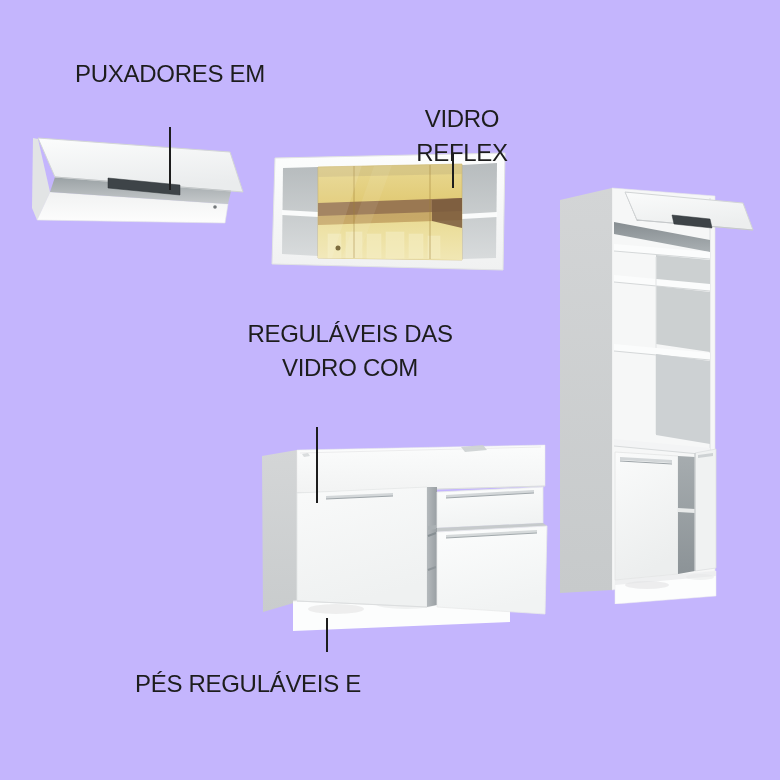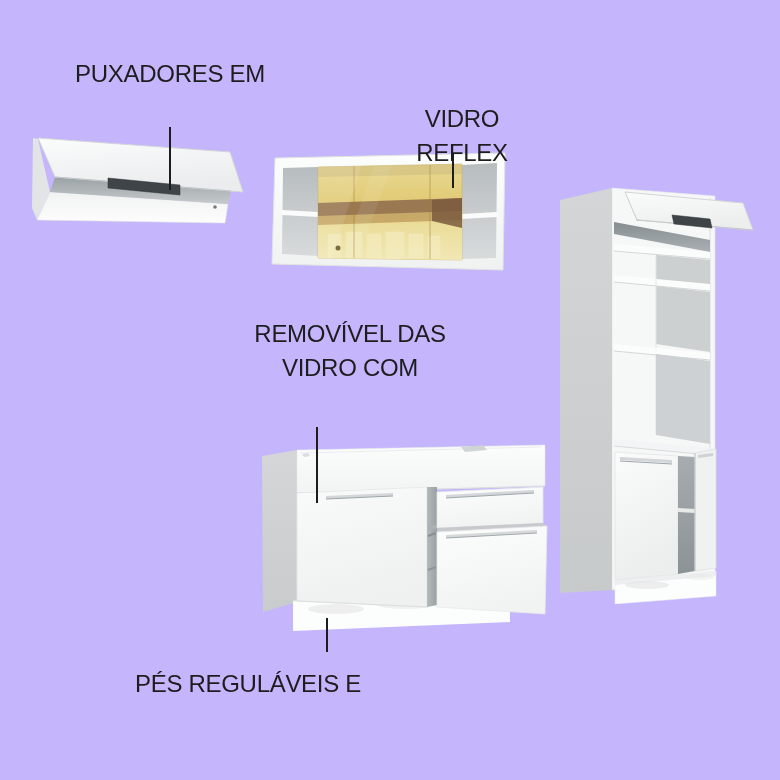--- a/index.html
+++ b/index.html
@@ -201,21 +201,21 @@
   <div class="label" style="left: 55px; top: 57px; width: 230px; color: rgb(29, 29, 29);">
     <div>PUXADORES EM</div>
   </div>
 
   <div class="label" style="left: 400px; top: 86px; width: 124px; color: rgb(29, 29, 29); margin-top: 16px;">
     <div>VIDRO</div>
     <div>REFLEX</div>
   </div>
 
   <div class="label" style="left: 229px; top: 317px; width: 242px; color: rgb(29, 29, 29);">
-    <div>REMOVÍVEL DAS</div>
+    <div>REGULÁVEIS DAS</div>
     <div>VIDRO COM</div>
   </div>
 
   <div class="label" style="left: 125px; top: 667px; width: 246px; color: rgb(29, 29, 29);">
     <div>PÉS REGULÁVEIS E</div>
   </div>
 
   <div class="callout" style="left: 169px; top: 127px; height: 63px; background: rgb(29, 29, 29);"></div>
   <div class="callout" style="left: 452px; top: 154px; height: 34px; background: rgb(29, 29, 29);"></div>
   <div class="callout" style="left: 316px; top: 427px; height: 76px; background: rgb(29, 29, 29);"></div>

